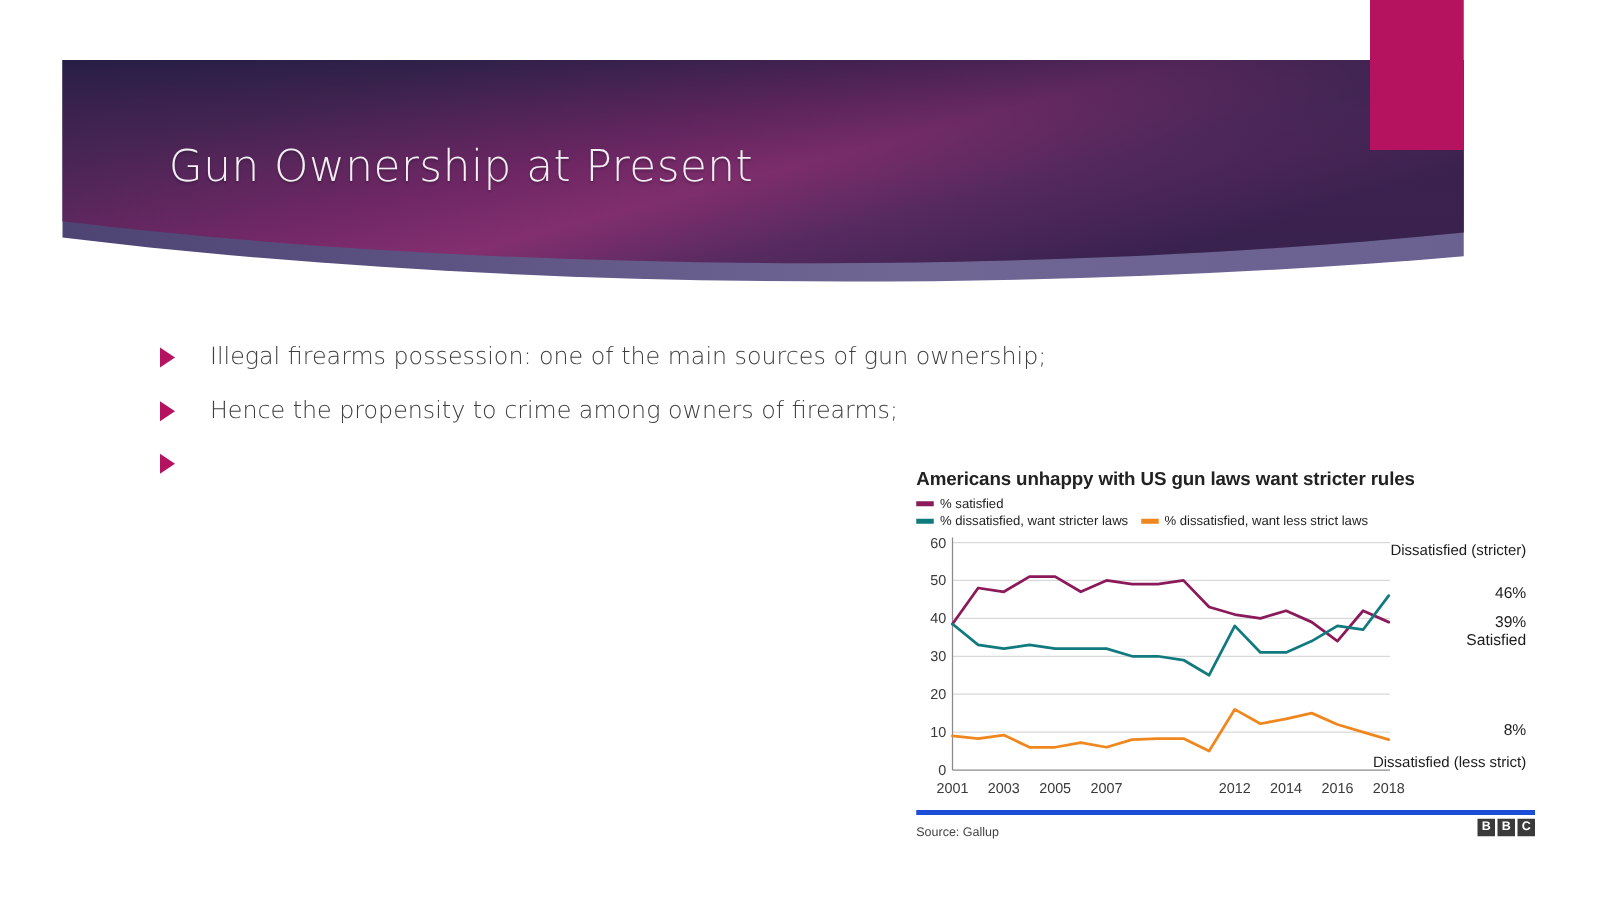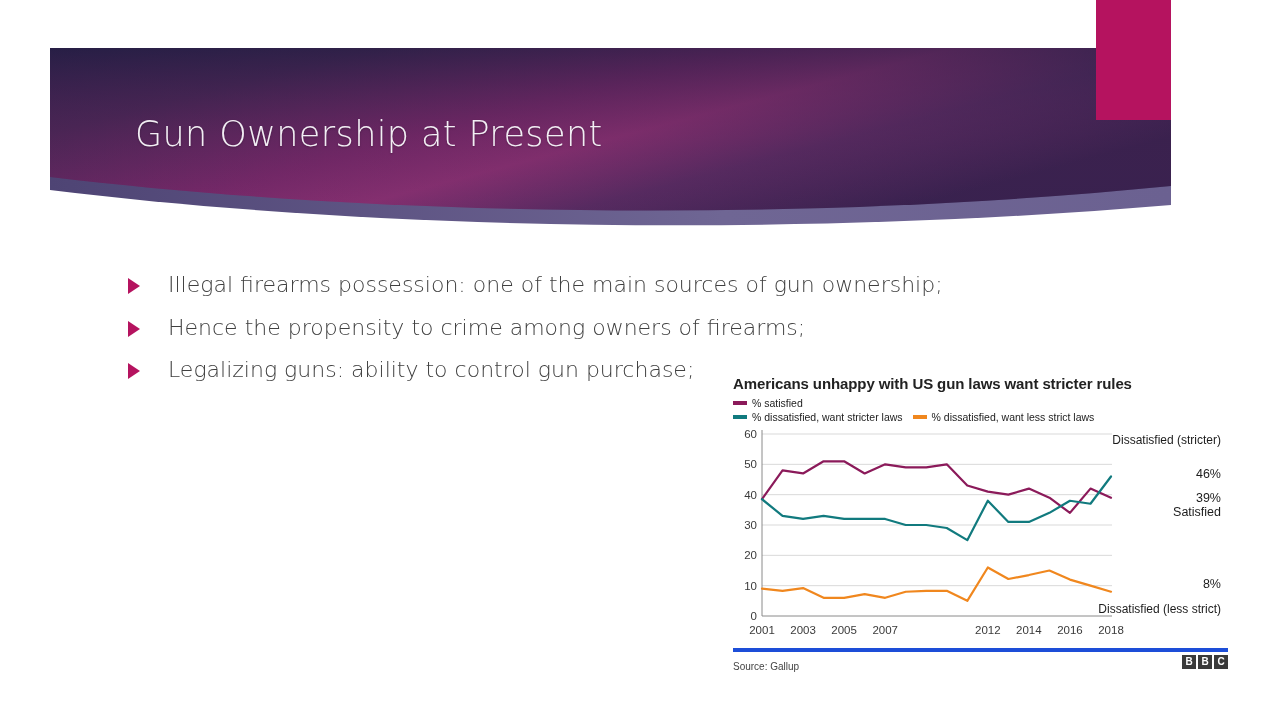--- a/index.html
+++ b/index.html
@@ -53,21 +53,21 @@
     width:0; height:0;
     border-top:8px solid transparent;
     border-bottom:8px solid transparent;
     border-left:12px solid #B5135F;
     flex:0 0 auto;
     margin-top:4px;
   }
   .bullet-text {
     margin-left:28px;
     font-family:"DejaVu Sans", sans-serif;
-    font-size:22px;
+    font-size:19px;
     font-weight:300;
     color:#404040;
     line-height:22px;
     white-space:nowrap;
   }
 
   
   #bbc-chart {
     position:absolute;
     left:733px; top:375px;
@@ -181,21 +181,20 @@
   <div class="bullet-row">
     <span class="bullet-marker"></span>
     <span class="bullet-text">Illegal firearms possession: one of the main sources of gun ownership;</span>
   </div>
   <div class="bullet-row">
     <span class="bullet-marker"></span>
     <span class="bullet-text">Hence the propensity to crime among owners of firearms;</span>
   </div>
   <div class="bullet-row">
     <span class="bullet-marker"></span>
-    <span class="bullet-text">Legalizing guns: ability to control gun purchase;</span>
   </div>
 </div>
 
 <div id="bbc-chart">
 
   <div id="chart-title">Americans unhappy with US gun laws want stricter rules</div>
 
   <div class="legend-row">
     <div class="legend-item">
       <span class="legend-swatch" style="background:#8B1A5A"></span>

